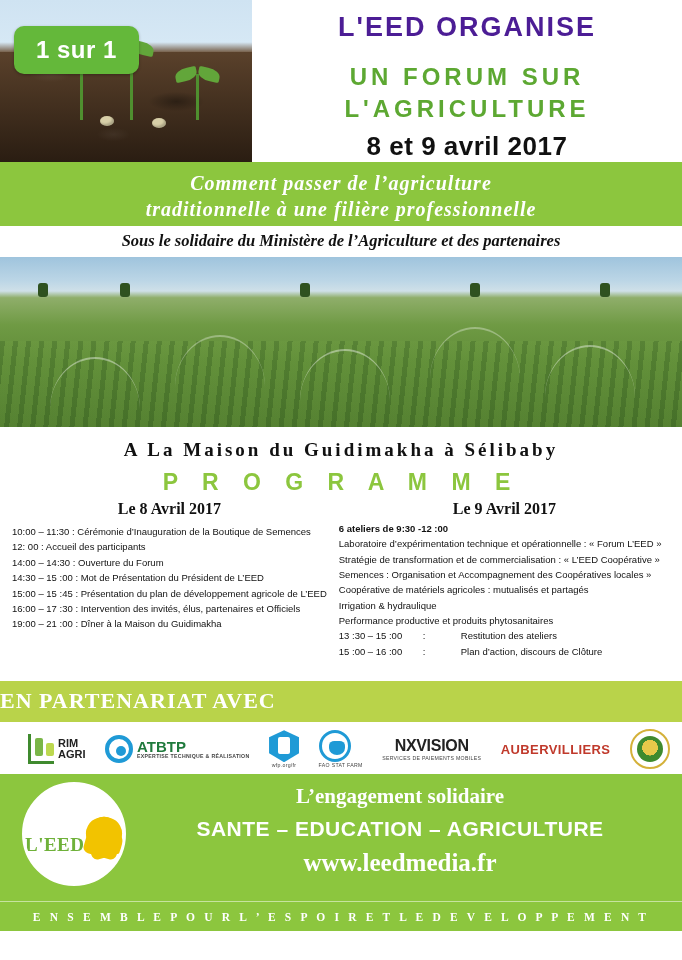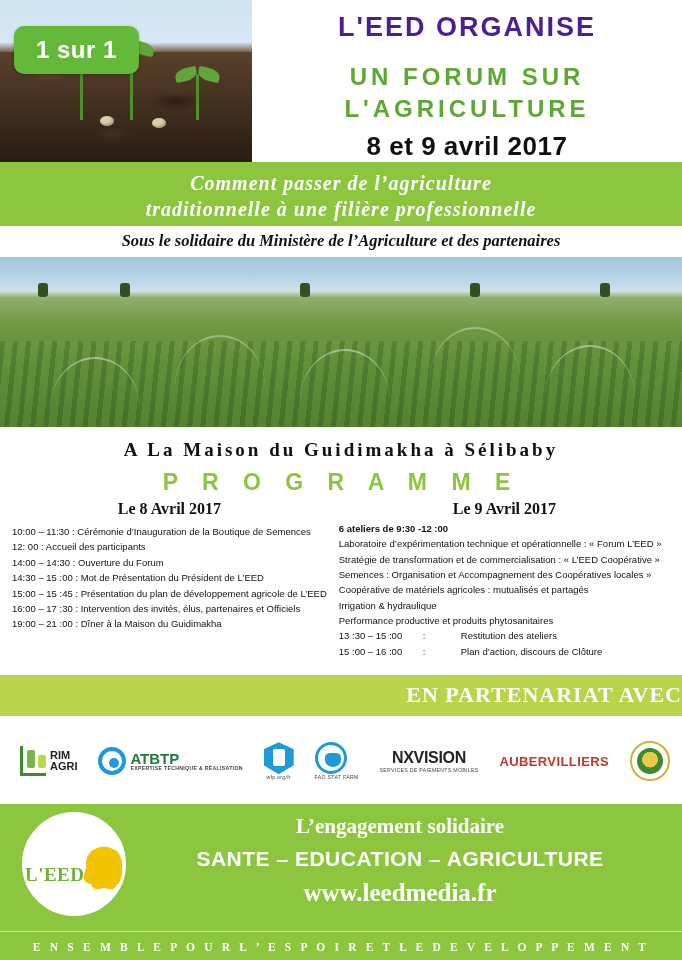--- a/index.html
+++ b/index.html
@@ -226,38 +226,38 @@
     font-size: 9.5px;
     color: #111111;
     line-height: 1.62;
   }
   .late-line .t { display: inline-block; width: 84px; }
   .late-line .sep { display: inline-block; width: 38px; }
 
   
   .partner-banner {
     background: #b9d34a;
-    text-align: right;
+    text-align: left;
     padding: 7px 0 8px 0;
-    margin-top: 10px;
+    margin-top: 16px;
   }
   .partner-banner-text {
     font-family: "Liberation Serif", serif;
     font-weight: bold;
     font-size: 22px;
     color: #ffffff;
     letter-spacing: 1px;
   }
   .logos {
     display: flex;
     align-items: center;
     justify-content: space-between;
-    padding: 10px 12px 8px 20px;
+    padding: 10px 12px 8px 28px;
     background: #ffffff;
-    height: 88px;
+    height: 52px;
   }
   .logo { display: flex; align-items: center; gap: 4px; }
   .logo-text { font-size: 11px; font-weight: bold; color: #222; line-height: 1.05; }
   .logo-sub { font-size: 5.2px; color: #444; letter-spacing: 0.3px; }
 
   .rimagri-mark {
     width: 26px; height: 30px;
     border-left: 3px solid #3f8a2e;
     border-bottom: 3px solid #3f8a2e;
     position: relative;

